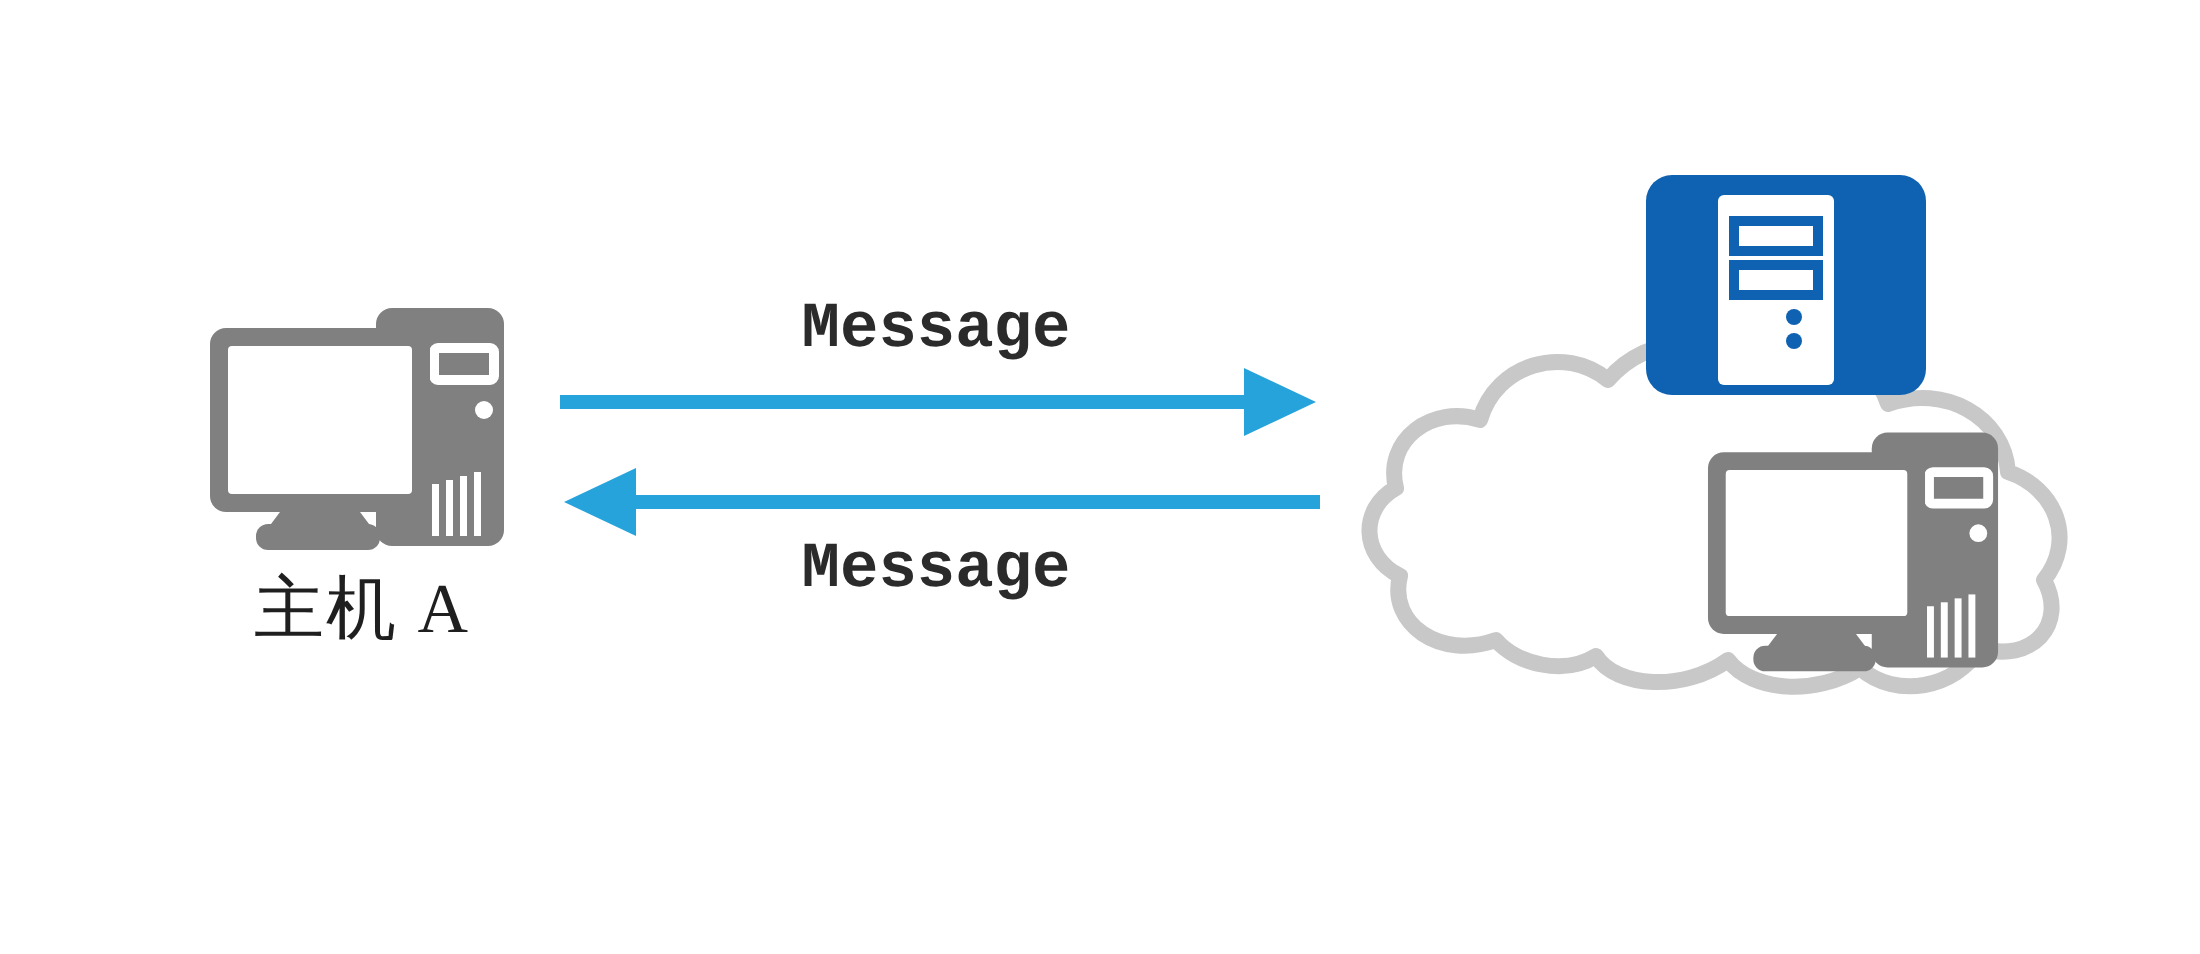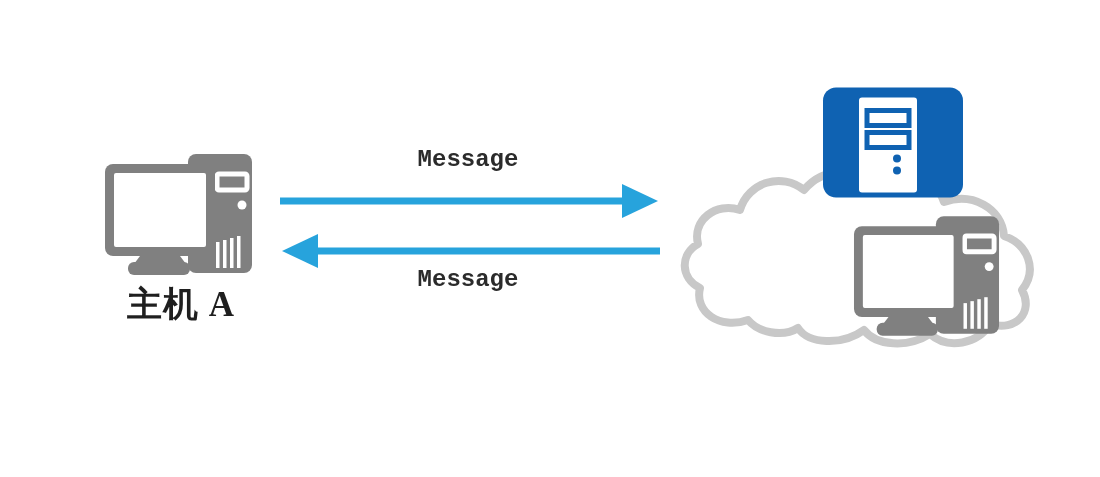--- a/index.html
+++ b/index.html
@@ -21,31 +21,31 @@
   }
   .abs{position:absolute;}
   svg{display:block;overflow:visible;}
 
   
   .host-icon{left:104px;top:152px;width:150px;height:124px;}
   .host-label{
     left:96px;top:281px;width:170px;
     text-align:center;
     font-family:"Liberation Serif","DejaVu Serif",serif;
-    font-size:35px;font-weight:700;
+    font-size:35px;font-weight:400;
     letter-spacing:1px;
     color:var(--label-color);
     white-space:nowrap;
   }
 
   
   .msg{
     width:280px;text-align:center;
     font-family:"Liberation Mono","DejaVu Sans Mono",monospace;
-    font-size:24px;font-weight:700;
+    font-size:32px;font-weight:700;
     color:var(--message-color);
     white-space:nowrap;
   }
   .msg-top{left:328px;top:146px;}
   .msg-bottom{left:328px;top:266px;}
 
   
   .arrows{left:270px;top:175px;width:410px;height:100px;}
   .arrow-line{stroke:var(--arrow-blue);stroke-width:7;}
   .arrow-head{fill:var(--arrow-blue);}

